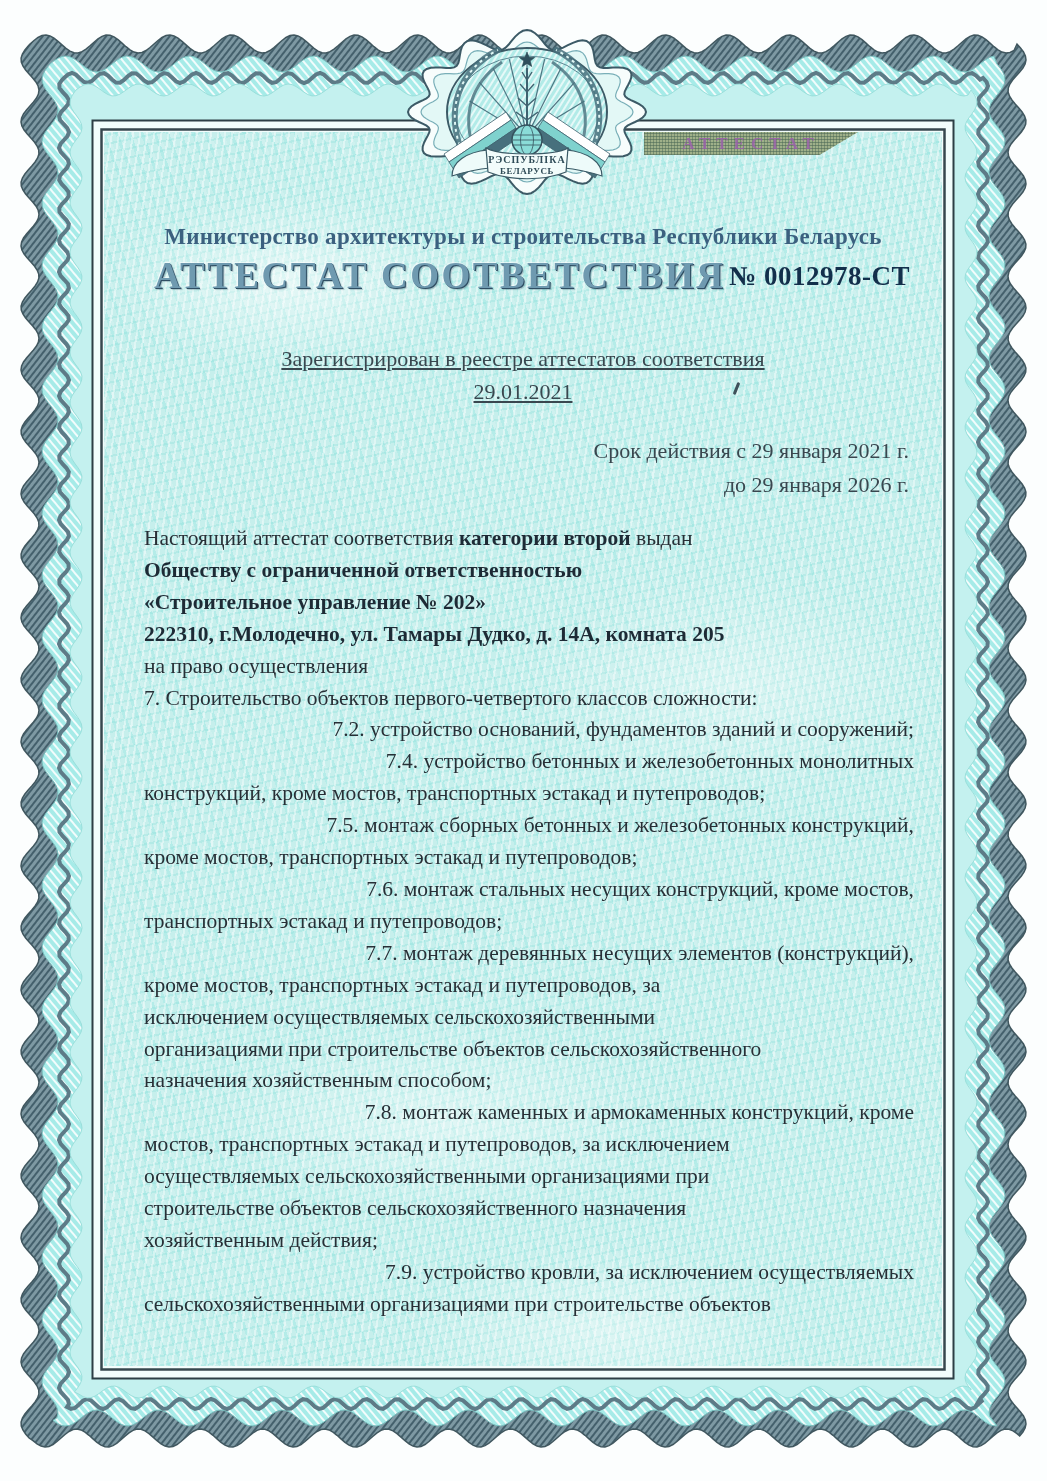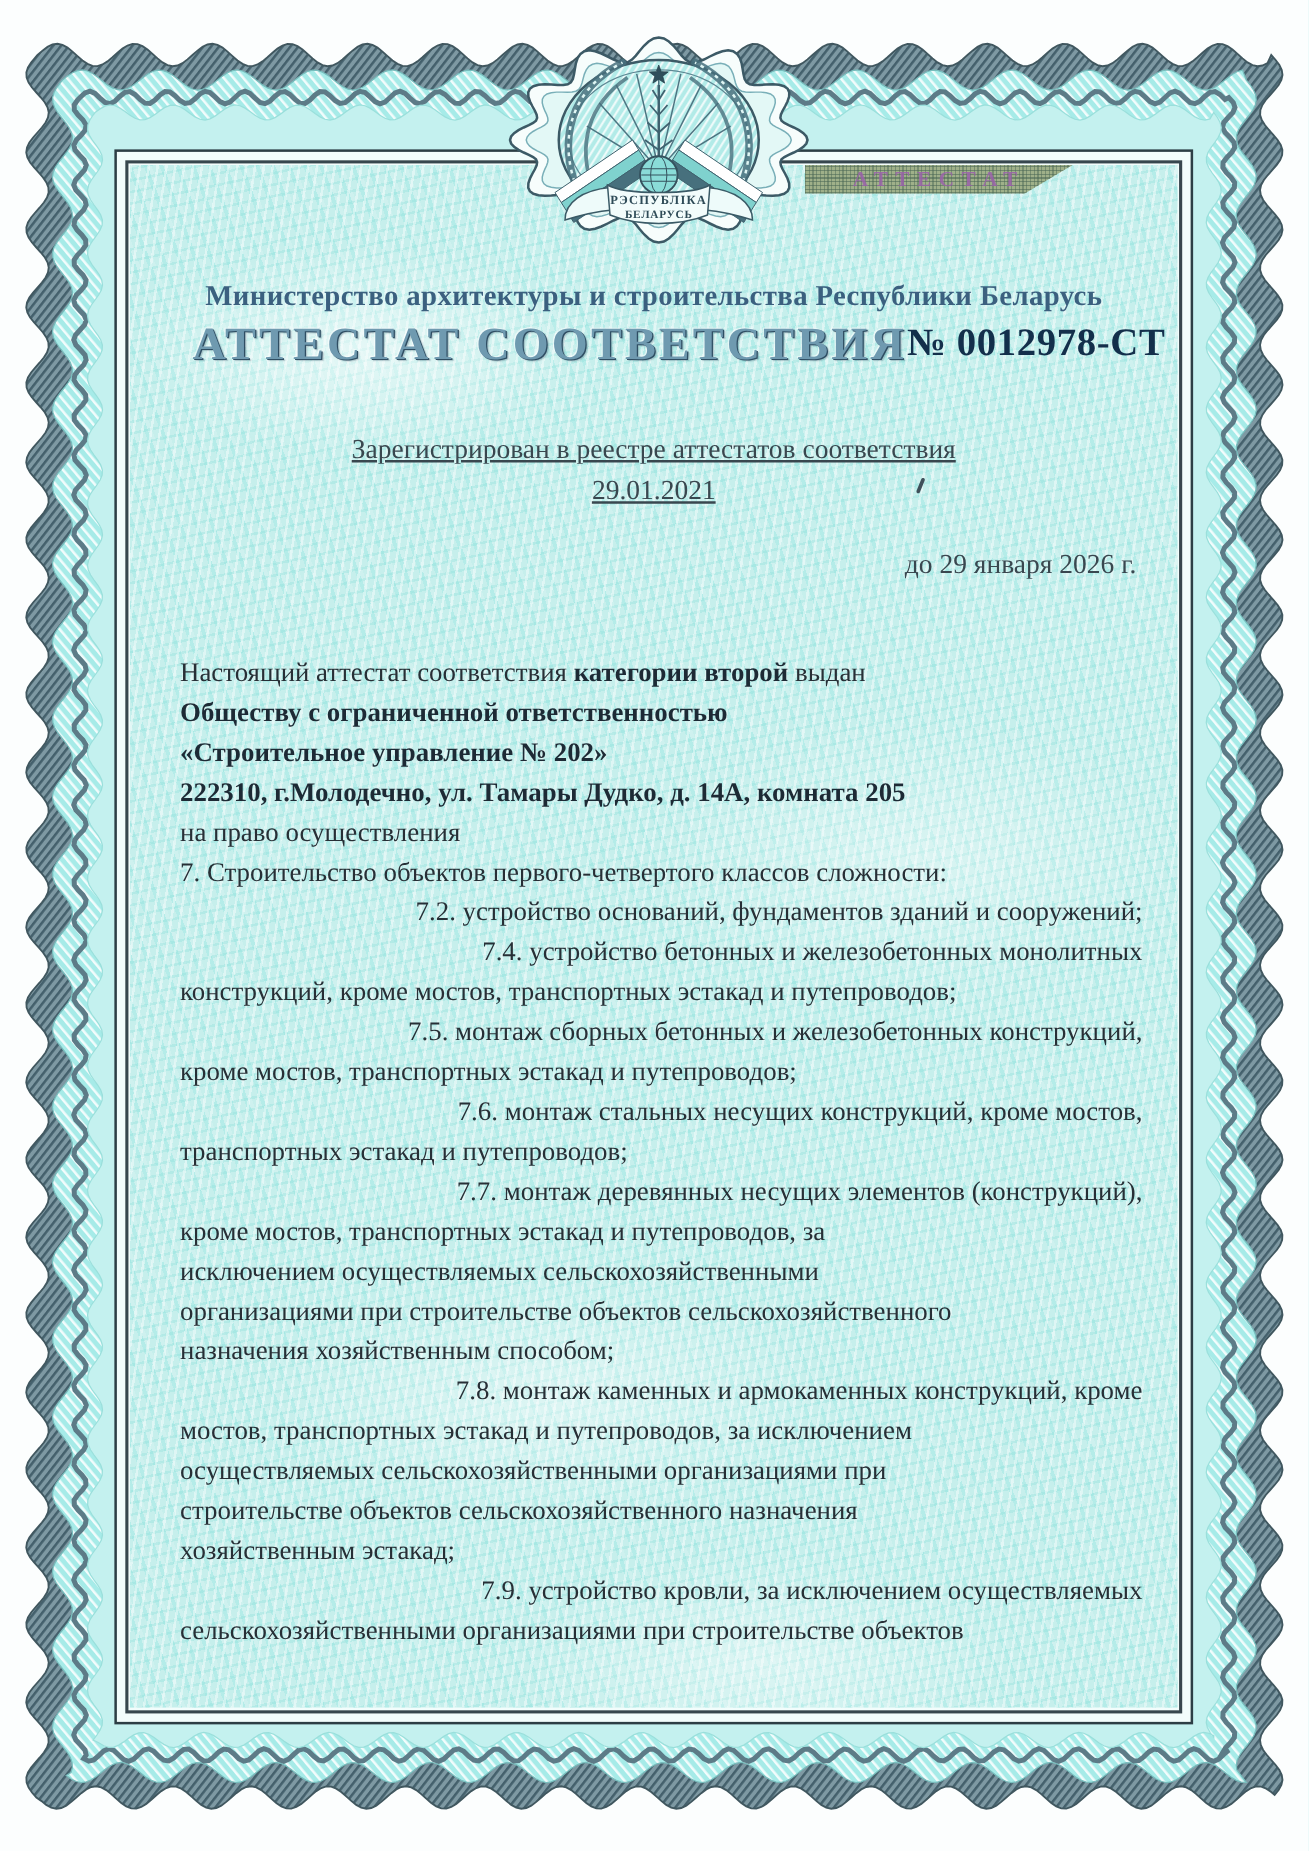--- a/index.html
+++ b/index.html
@@ -47,21 +47,21 @@
   .title-row{
     position:absolute;top:124px;left:50px;right:32px;
     display:flex;align-items:baseline;line-height:1.1;
   }
   .cert-title{
     font-weight:bold;font-size:37px;letter-spacing:2.5px;color:#6f9ab0;
     text-shadow:1px 1px 0 #2f4e63, 2px 2px 1px rgba(47,78,99,.30), -1px -1px 0 rgba(255,255,255,.55);
     white-space:nowrap;
   }
   .cert-number{
-    margin-left:auto;font-weight:bold;font-size:31px;color:#132f4b;
+    margin-left:auto;font-weight:bold;font-size:27px;color:#132f4b;
     transform:translateY(-3px);white-space:nowrap;letter-spacing:.5px;
   }
 
   .reg-block{
     position:absolute;top:210px;left:0;right:0;text-align:center;
     font-size:22px;color:#39474f;line-height:33px;text-decoration:underline;
   }
   .pen-mark{
     position:absolute;top:250px;left:631px;width:3px;height:13px;
     background:#3f505a;transform:rotate(22deg);border-radius:2px;
@@ -122,20 +122,21 @@
     <span class="cert-number">№ 0012978-СТ</span>
   </div>
 
   <div class="reg-block">
     <div>Зарегистрирован в реестре аттестатов соответствия</div>
     <div>29.01.2021</div>
   </div>
   <div class="pen-mark"></div>
 
   <div class="validity">
+    <div>Срок действия с 29 января 2021 г.</div>
     <div>до 29 января 2026 г.</div>
   </div>
 
   <div class="body-block" id="body-block">
       <div class="line"><span>Настоящий аттестат соответствия </span><b>категории второй</b><span> выдан</span></div>
       <div class="line"><b>Обществу с ограниченной ответственностью</b></div>
       <div class="line"><b>«Строительное управление № 202»</b></div>
       <div class="line"><b>222310, г.Молодечно, ул. Тамары Дудко, д. 14А, комната 205</b></div>
       <div class="line"><span>на право осуществления</span></div>
       <div class="line"><span>7. Строительство объектов первого-четвертого классов сложности:</span></div>
@@ -148,21 +149,21 @@
       <div class="line"><span>транспортных эстакад и путепроводов;</span></div>
       <div class="line indent"><span>7.7. монтаж деревянных несущих элементов (конструкций),</span></div>
       <div class="line"><span>кроме мостов, транспортных эстакад и путепроводов, за</span></div>
       <div class="line"><span>исключением осуществляемых сельскохозяйственными</span></div>
       <div class="line"><span>организациями при строительстве объектов сельскохозяйственного</span></div>
       <div class="line"><span>назначения хозяйственным способом;</span></div>
       <div class="line indent"><span>7.8. монтаж каменных и армокаменных конструкций, кроме</span></div>
       <div class="line"><span>мостов, транспортных эстакад и путепроводов, за исключением</span></div>
       <div class="line"><span>осуществляемых сельскохозяйственными организациями при</span></div>
       <div class="line"><span>строительстве объектов сельскохозяйственного назначения</span></div>
-      <div class="line"><span>хозяйственным эстакад;</span></div>
+      <div class="line"><span>хозяйственным действия;</span></div>
       <div class="line indent"><span>7.9. устройство кровли, за исключением осуществляемых</span></div>
       <div class="line"><span>сельскохозяйственными организациями при строительстве объектов</span></div>
     </div>
 </div>
 
 <svg id="emblem-svg" viewBox="0 0 1047 1481">
   <g id="emblem">
       <path d="M646.0 112.0L645.1 114.8L642.7 117.5L639.2 119.9L635.0 122.0L630.9 123.9L627.5 125.7L625.2 127.5L624.3 129.7L624.7 132.3L626.1 135.4L628.1 139.0L630.0 142.8L631.3 146.6L631.4 150.1L630.1 153.0L627.3 155.0L623.2 156.2L618.2 156.5L612.9 156.4L607.8 156.0L603.3 156.0L599.8 156.6L597.3 158.2L595.7 160.8L594.8 164.5L594.1 168.8L593.3 173.3L591.9 177.5L589.6 180.9L586.5 183.0L582.5 183.7L577.9 183.0L572.9 181.2L567.9 178.8L563.1 176.4L558.7 174.5L554.9 173.7L551.5 174.3L548.4 176.3L545.3 179.5L542.2 183.4L538.8 187.4L535.1 190.8L531.1 193.2L527.0 194.0L522.9 193.2L518.9 190.8L515.2 187.4L511.8 183.4L508.7 179.5L505.6 176.3L502.5 174.3L499.1 173.7L495.3 174.5L490.9 176.4L486.1 178.8L481.1 181.2L476.1 183.0L471.5 183.7L467.5 183.0L464.4 180.9L462.1 177.5L460.7 173.3L459.9 168.8L459.2 164.5L458.3 160.8L456.7 158.2L454.2 156.6L450.7 156.0L446.2 156.0L441.1 156.4L435.8 156.5L430.8 156.2L426.7 155.0L423.9 153.0L422.6 150.1L422.7 146.6L424.0 142.8L425.9 139.0L427.9 135.4L429.3 132.3L429.7 129.7L428.8 127.5L426.5 125.7L423.1 123.9L419.0 122.0L414.8 119.9L411.3 117.5L408.9 114.8L408.0 112.0L408.9 109.2L411.3 106.5L414.8 104.1L419.0 102.0L423.1 100.1L426.5 98.3L428.8 96.5L429.7 94.3L429.3 91.7L427.9 88.6L425.9 85.0L424.0 81.2L422.7 77.4L422.6 73.9L423.9 71.0L426.7 69.0L430.8 67.8L435.8 67.5L441.1 67.6L446.2 68.0L450.7 68.0L454.2 67.4L456.7 65.8L458.3 63.2L459.2 59.5L459.9 55.2L460.7 50.7L462.1 46.5L464.4 43.1L467.5 41.0L471.5 40.3L476.1 41.0L481.1 42.8L486.1 45.2L490.9 47.6L495.3 49.5L499.1 50.3L502.5 49.7L505.6 47.7L508.7 44.5L511.8 40.6L515.2 36.6L518.9 33.2L522.9 30.8L527.0 30.0L531.1 30.8L535.1 33.2L538.8 36.6L542.2 40.6L545.3 44.5L548.4 47.7L551.5 49.7L554.9 50.3L558.7 49.5L563.1 47.6L567.9 45.2L572.9 42.8L577.9 41.0L582.5 40.3L586.5 41.0L589.6 43.1L591.9 46.5L593.3 50.7L594.1 55.2L594.8 59.5L595.7 63.2L597.3 65.8L599.8 67.4L603.3 68.0L607.8 68.0L612.9 67.6L618.2 67.5L623.2 67.8L627.3 69.0L630.1 71.0L631.4 73.9L631.3 77.4L630.0 81.2L628.1 85.0L626.1 88.6L624.7 91.7L624.3 94.3L625.2 96.5L627.5 98.3L630.9 100.1L635.0 102.0L639.2 104.1L642.7 106.5L645.1 109.2L646.0 112.0Z" fill="#f7fdfc" stroke="#3c5a66" stroke-width="2"></path>
       <path d="M633.0 112.0L632.3 114.4L630.4 116.7L627.6 118.8L624.3 120.7L621.0 122.3L618.3 123.9L616.4 125.6L615.6 127.5L615.8 129.7L616.7 132.4L618.1 135.3L619.4 138.5L620.2 141.7L620.1 144.6L618.8 147.0L616.4 148.8L613.0 149.8L608.8 150.3L604.4 150.3L600.2 150.2L596.4 150.4L593.3 151.0L591.0 152.4L589.5 154.6L588.4 157.6L587.5 161.1L586.5 164.7L585.0 168.1L582.9 170.9L580.0 172.6L576.5 173.3L572.5 172.8L568.1 171.5L563.8 169.7L559.7 167.9L555.8 166.5L552.4 166.0L549.3 166.5L546.4 168.1L543.6 170.6L540.7 173.7L537.6 176.8L534.2 179.5L530.7 181.4L527.0 182.0L523.3 181.4L519.8 179.5L516.4 176.8L513.3 173.7L510.4 170.6L507.6 168.1L504.7 166.5L501.6 166.0L498.2 166.5L494.3 167.9L490.2 169.7L485.9 171.5L481.5 172.8L477.5 173.3L474.0 172.6L471.1 170.9L469.0 168.1L467.5 164.7L466.5 161.1L465.6 157.6L464.5 154.6L463.0 152.4L460.7 151.0L457.6 150.4L453.8 150.2L449.6 150.3L445.2 150.3L441.0 149.8L437.6 148.8L435.2 147.0L433.9 144.6L433.8 141.7L434.6 138.5L435.9 135.3L437.3 132.4L438.2 129.7L438.4 127.5L437.6 125.6L435.7 123.9L433.0 122.3L429.7 120.7L426.4 118.8L423.6 116.7L421.7 114.4L421.0 112.0L421.7 109.6L423.6 107.3L426.4 105.2L429.7 103.3L433.0 101.7L435.7 100.1L437.6 98.4L438.4 96.5L438.2 94.3L437.3 91.6L435.9 88.7L434.6 85.5L433.8 82.3L433.9 79.4L435.2 77.0L437.6 75.2L441.0 74.2L445.2 73.7L449.6 73.7L453.8 73.8L457.6 73.6L460.7 73.0L463.0 71.6L464.5 69.4L465.6 66.4L466.5 62.9L467.5 59.3L469.0 55.9L471.1 53.1L474.0 51.4L477.5 50.7L481.5 51.2L485.9 52.5L490.2 54.3L494.3 56.1L498.2 57.5L501.6 58.0L504.7 57.5L507.6 55.9L510.4 53.4L513.3 50.3L516.4 47.2L519.8 44.5L523.3 42.6L527.0 42.0L530.7 42.6L534.2 44.5L537.6 47.2L540.7 50.3L543.6 53.4L546.4 55.9L549.3 57.5L552.4 58.0L555.8 57.5L559.7 56.1L563.8 54.3L568.1 52.5L572.5 51.2L576.5 50.7L580.0 51.4L582.9 53.1L585.0 55.9L586.5 59.3L587.5 62.9L588.4 66.4L589.5 69.4L591.0 71.6L593.3 73.0L596.4 73.6L600.2 73.8L604.4 73.7L608.8 73.7L613.0 74.2L616.4 75.2L618.8 77.0L620.1 79.4L620.2 82.3L619.4 85.5L618.1 88.7L616.7 91.6L615.8 94.3L615.6 96.5L616.4 98.4L618.3 100.1L621.0 101.7L624.3 103.3L627.6 105.2L630.4 107.3L632.3 109.6L633.0 112.0Z" fill="#e3f8f6" stroke="#79afb8" stroke-width="1.2"></path>
       <ellipse cx="527" cy="112" rx="80" ry="64" fill="url(#hi)" stroke="#3c5a66" stroke-width="2"></ellipse>

